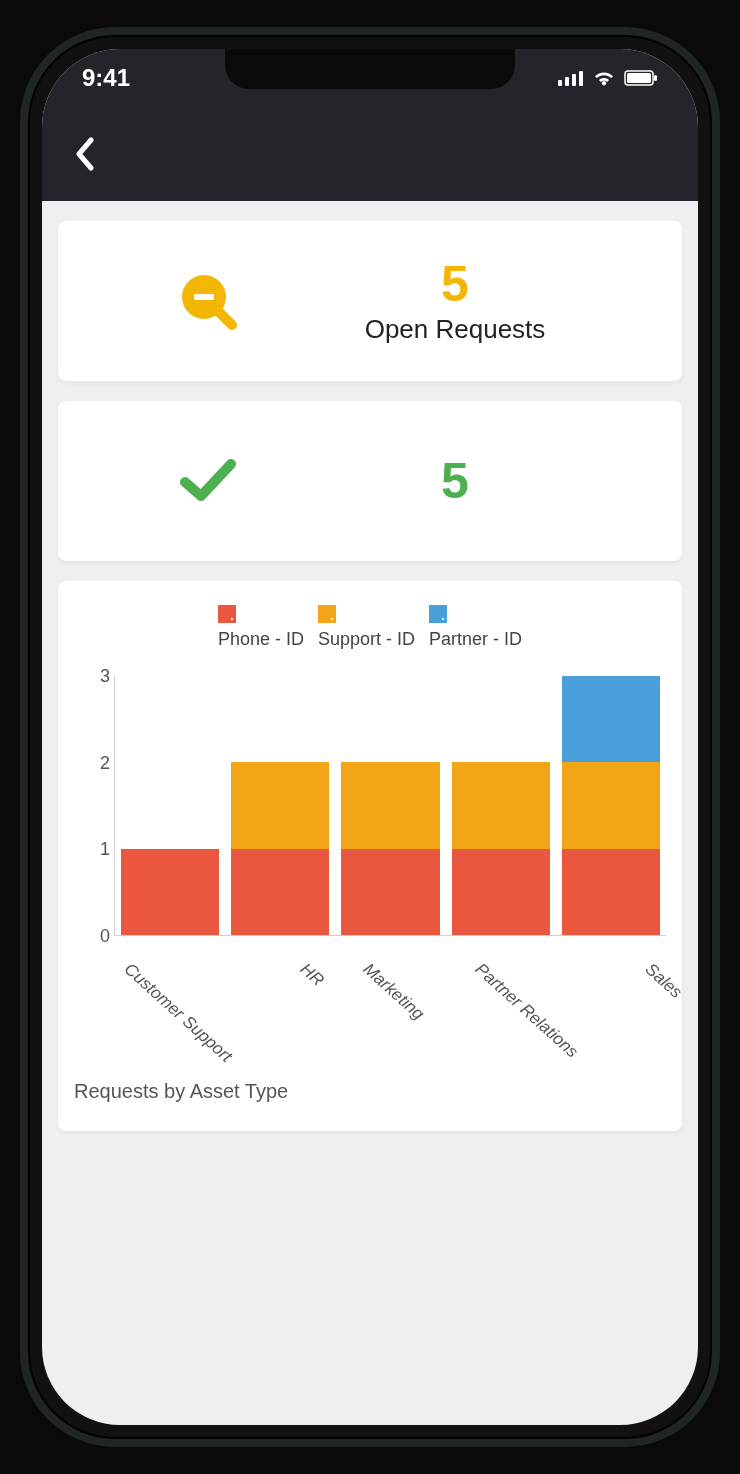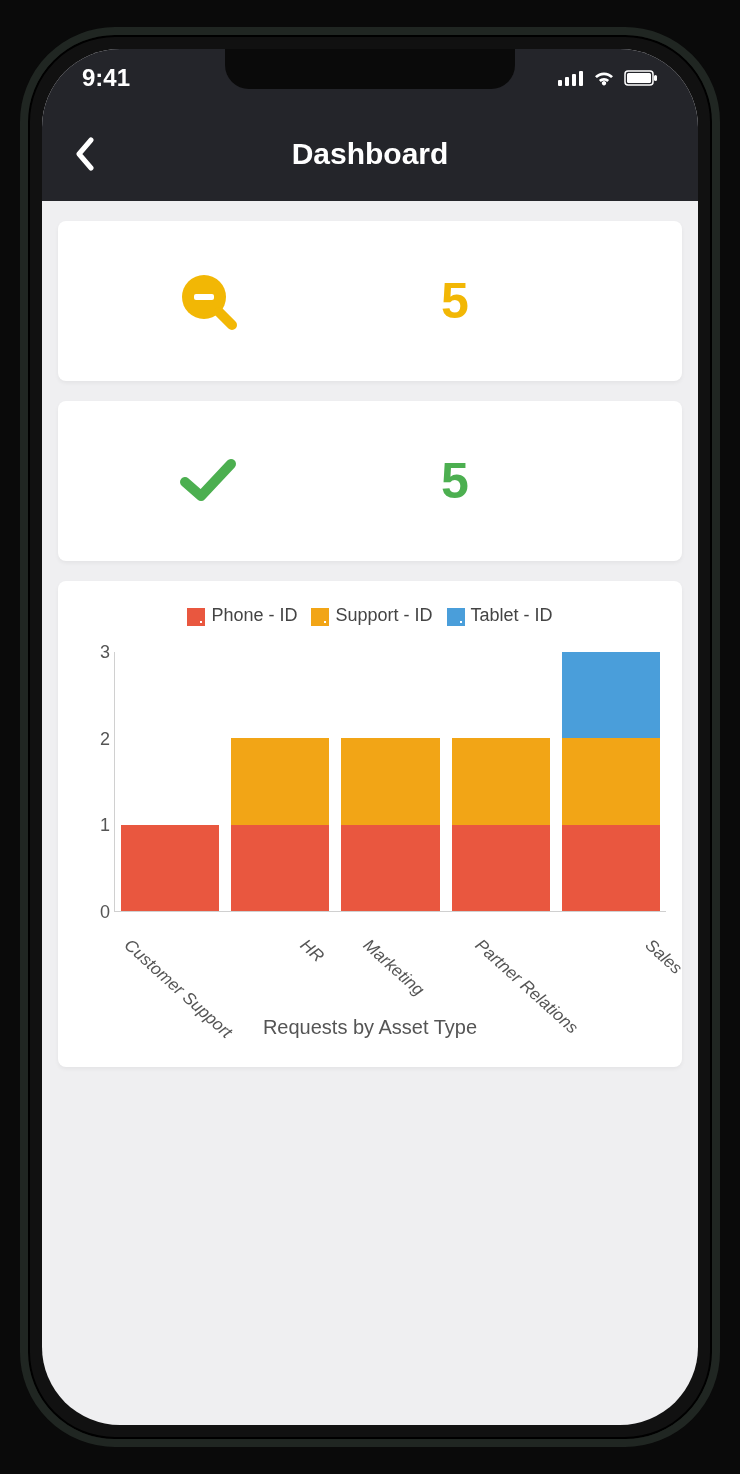--- a/index.html
+++ b/index.html
@@ -110,21 +110,21 @@
   .chart-card { padding: 24px 16px 28px 16px; }
 
   .legend {
     display: flex;
     justify-content: center;
     gap: 14px;
     font-size: 18px;
     color: #444;
     margin-bottom: 26px;
   }
-  .legend-item { display: flex; align-items: flex-end; gap: 6px; }
+  .legend-item { display: flex; align-items: flex-start; gap: 6px; flex-direction: column; }
   .legend-swatch {
     width: 20px; height: 20px;
     border: 3px solid;
     border-bottom-width: 0;
     border-right-width: 0;
     display: inline-block;
   }
 
   .chart-axes {
     position: relative;
@@ -171,24 +171,24 @@
     flex: 1;
     font-size: 17px;
     font-style: italic;
     color: #555;
     transform: rotate(42deg);
     transform-origin: top left;
     white-space: nowrap;
     padding-left: 26px;
   }
   .chart-title {
-    text-align: center;
+    text-align: left;
     font-size: 20px;
     color: #555;
-    margin-top: 78px;
+    margin-top: 118px;
   }
 
   
   .btn-side {
     position: absolute;
     width: 6px;
     background: #1a1f1c;
     border-radius: 3px;
   }
 </style>
@@ -235,35 +235,35 @@
         </span>
       </div>
     </div>
 
     <div class="navbar">
       <div class="back-arrow">
         <svg width="20" height="34" viewBox="0 0 20 34">
             <path d="M17 3 L5 17 L17 31" fill="none" stroke="#fff" stroke-width="5" stroke-linecap="round" stroke-linejoin="round"></path>
           </svg>
       </div>
-      <div class="navbar-title">Dashboard</div>
     </div>
 
     <div class="content">
 
       <div class="card stat-card">
         <div class="stat-icon">
           <svg width="62" height="62" viewBox="0 0 62 62">
             <circle cx="27" cy="27" r="22" fill="#f2b705"></circle>
             <rect x="17" y="24" width="20" height="6" rx="2" fill="#fff"></rect>
             <path d="M42 42 L55 55" stroke="#f2b705" stroke-width="10" stroke-linecap="round"></path>
           </svg>
         </div>
         <div class="stat-body">
           <div class="stat-value yellow">5</div>
+          <div class="stat-label">Open Requests</div>
         </div>
       </div>
 
       <div class="card stat-card">
         <div class="stat-icon">
           <svg width="62" height="50" viewBox="0 0 62 50">
             <path d="M8 26 L24 40 L54 8" fill="none" stroke="#4caf50" stroke-width="10" stroke-linecap="round" stroke-linejoin="round"></path>
           </svg>
         </div>
         <div class="stat-body">
@@ -277,21 +277,21 @@
             <div class="legend-item">
               <span class="legend-swatch" style="border-color: rgb(233, 87, 63); background: rgb(255, 255, 255); box-shadow: rgb(233, 87, 63) 0px 0px 0px 3px inset; border-width: 10px 0px 0px 10px; border-top-style: solid; border-left-style: solid; width: 18px; height: 18px;"></span>
               <span>Phone - ID</span>
             </div>
             <div class="legend-item">
               <span class="legend-swatch" style="border-color: rgb(242, 165, 22); background: rgb(255, 255, 255); box-shadow: rgb(242, 165, 22) 0px 0px 0px 3px inset; border-width: 10px 0px 0px 10px; border-top-style: solid; border-left-style: solid; width: 18px; height: 18px;"></span>
               <span>Support - ID</span>
             </div>
             <div class="legend-item">
               <span class="legend-swatch" style="border-color: rgb(74, 158, 218); background: rgb(255, 255, 255); box-shadow: rgb(74, 158, 218) 0px 0px 0px 3px inset; border-width: 10px 0px 0px 10px; border-top-style: solid; border-left-style: solid; width: 18px; height: 18px;"></span>
-              <span>Tablet - ID</span>
+              <span>Partner - ID</span>
             </div>
           </div>
 
         <div class="chart-axes">
           <div id="yticks"></div>
           <div class="plot" id="plot">
               <div class="bar-col">
                 <div class="seg" style="background: rgb(233, 87, 63); height: 33.3333%;"></div>
               </div>
               <div class="bar-col">

